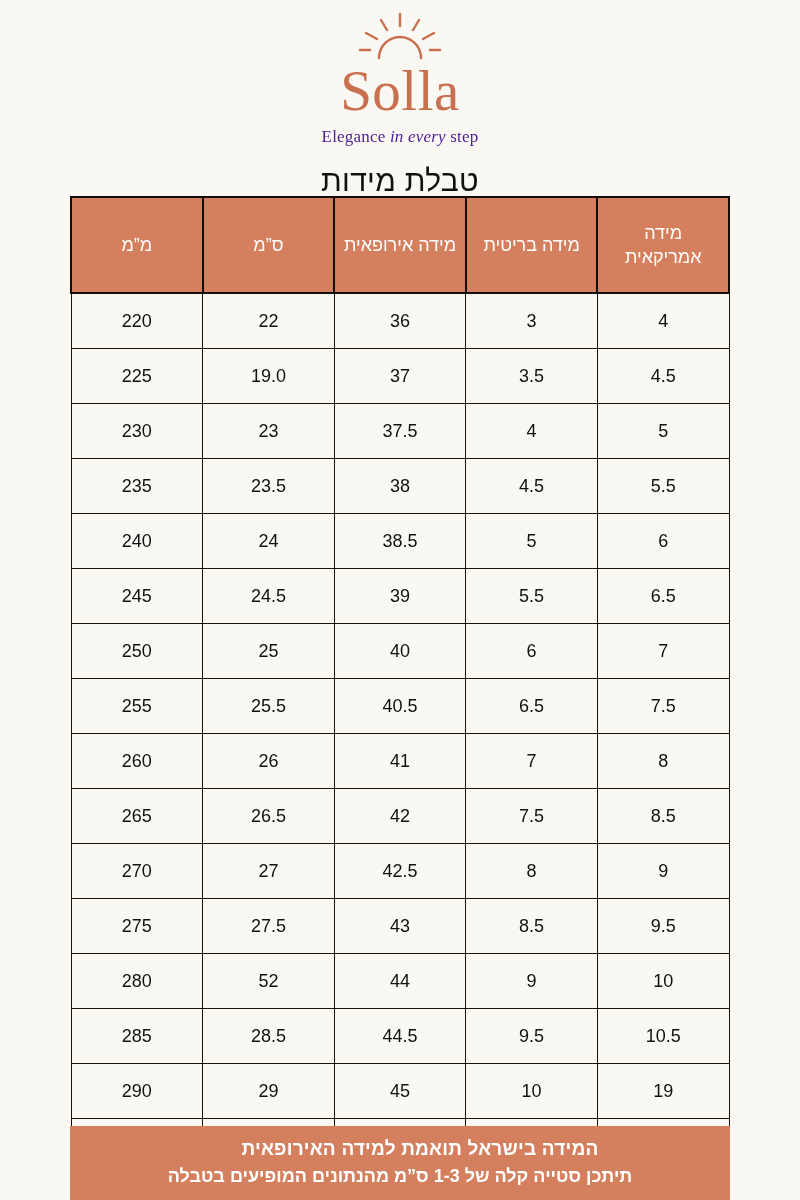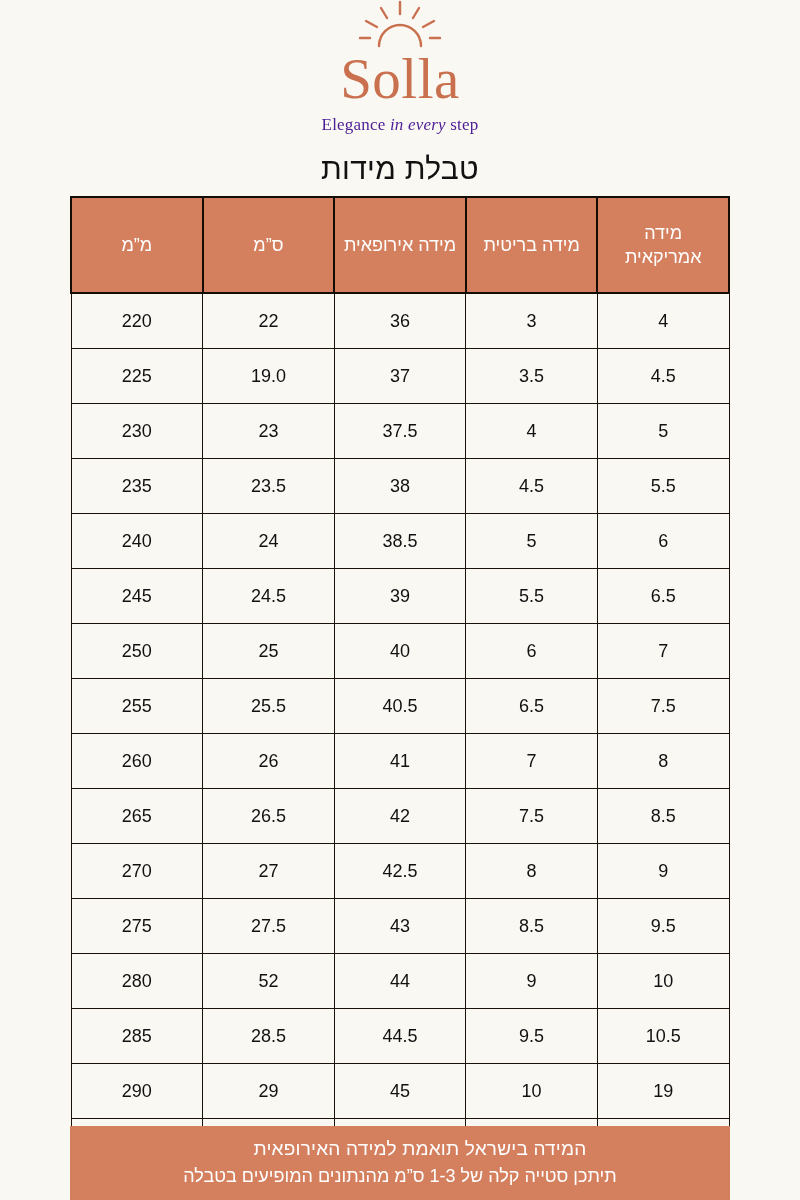--- a/index.html
+++ b/index.html
@@ -11,20 +11,21 @@
     height: 1200px;
     background: #faf8f3;
     font-family: "Liberation Sans", "DejaVu Sans", sans-serif;
     overflow: hidden;
     position: relative;
   }
 
   
   .brand {
     width: 100%;
+    padding-top: 12px;
     text-align: center;
   }
   .sun-icon {
     display: block;
     margin: 0 auto;
     width: 104px;
     height: 48px;
   }
   .wordmark {
     font-family: "Liberation Serif", "DejaVu Serif", serif;
@@ -101,28 +102,28 @@
     width: 660px;
     height: 74px;
     background: #d4805f;
     color: #ffffff;
     text-align: center;
     padding-top: 10px;
     box-sizing: border-box;
   }
   .footer-line-1 {
     font-size: 19px;
-    font-weight: normal;
+    font-weight: bold;
     line-height: 1.35;
     letter-spacing: 0.2px;
     padding-left: 40px;
   }
   .footer-line-2 {
     font-size: 18px;
-    font-weight: normal;
+    font-weight: bold;
     line-height: 1.4;
     margin-top: 2px;
   }
 </style>
 </head>
 <body>
 
 <div class="brand">
   <svg class="sun-icon" viewBox="0 0 104 48">
     <g stroke="#c9704f" stroke-width="2.4" stroke-linecap="round" fill="none">

